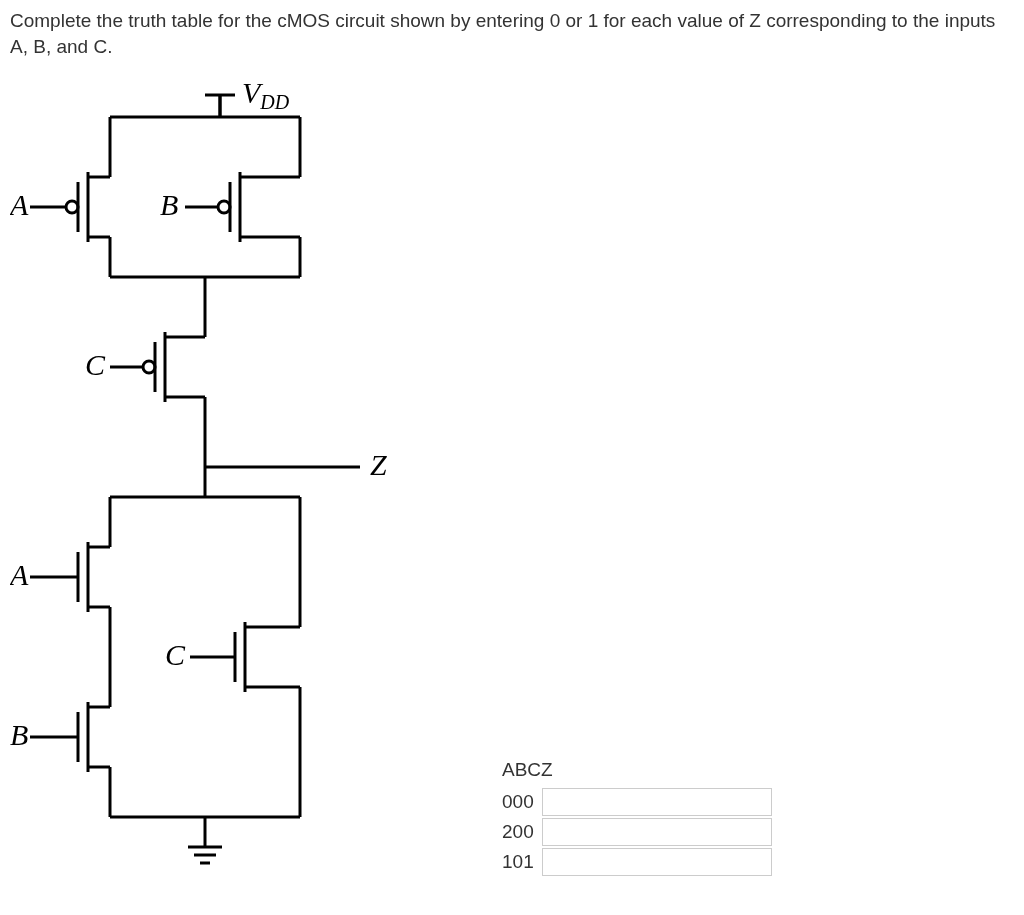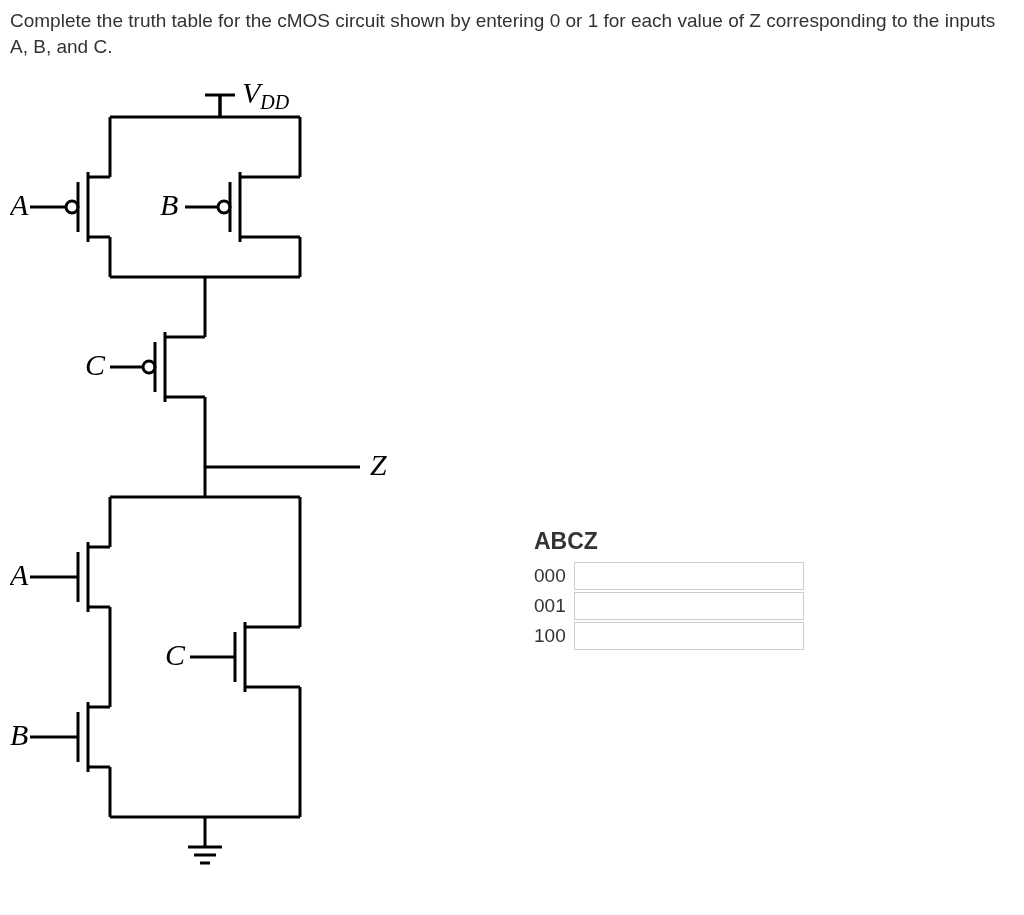--- a/index.html
+++ b/index.html
@@ -11,43 +11,42 @@
     background: #fff;
     width: 1024px;
     box-sizing: border-box;
   }
   .question {
     line-height: 1.35;
     margin-bottom: 8px;
   }
   .content {
     display: flex;
-    align-items: center;
-    gap: 32px;
+    align-items: flex-end;
   }
   .circuit-col {
     width: 390px;
     padding-top: 10px;
   }
   .circuit-svg {
     display: block;
   }
   .table-col {
     margin-left: 100px;
     margin-top: 230px;
     font-family: Arial, Helvetica, sans-serif;
   }
   table {
     border-collapse: collapse;
   }
   th {
-    font-weight: bold;
+    font-weight: normal;
     text-align: left;
     padding: 4px 6px 6px 2px;
-    font-size: 23px;
+    font-size: 19px;
   }
   td {
     padding: 0;
     font-size: 19px;
     vertical-align: middle;
   }
   td.label {
     padding: 4px 8px 4px 2px;
   }
   td.inputcell {
@@ -178,24 +177,24 @@
         <tr>
             <th colspan="2">ABCZ</th>
           </tr>
       </thead>
       <tbody>
         <tr>
           <td class="label">000</td>
           <td class="inputcell"><input class="z-input" type="text" value="" style=""></td>
         </tr>
         <tr>
-          <td class="label">001</td>
+          <td class="label">200</td>
           <td class="inputcell"><input class="z-input" type="text" value="" style=""></td>
         </tr>
         <tr>
-          <td class="label">100</td>
+          <td class="label">101</td>
           <td class="inputcell"><input class="z-input" type="text" value="" style=""></td>
         </tr>
       </tbody>
     </table>
   </div>
 
 </div>
 
 </body></html>

